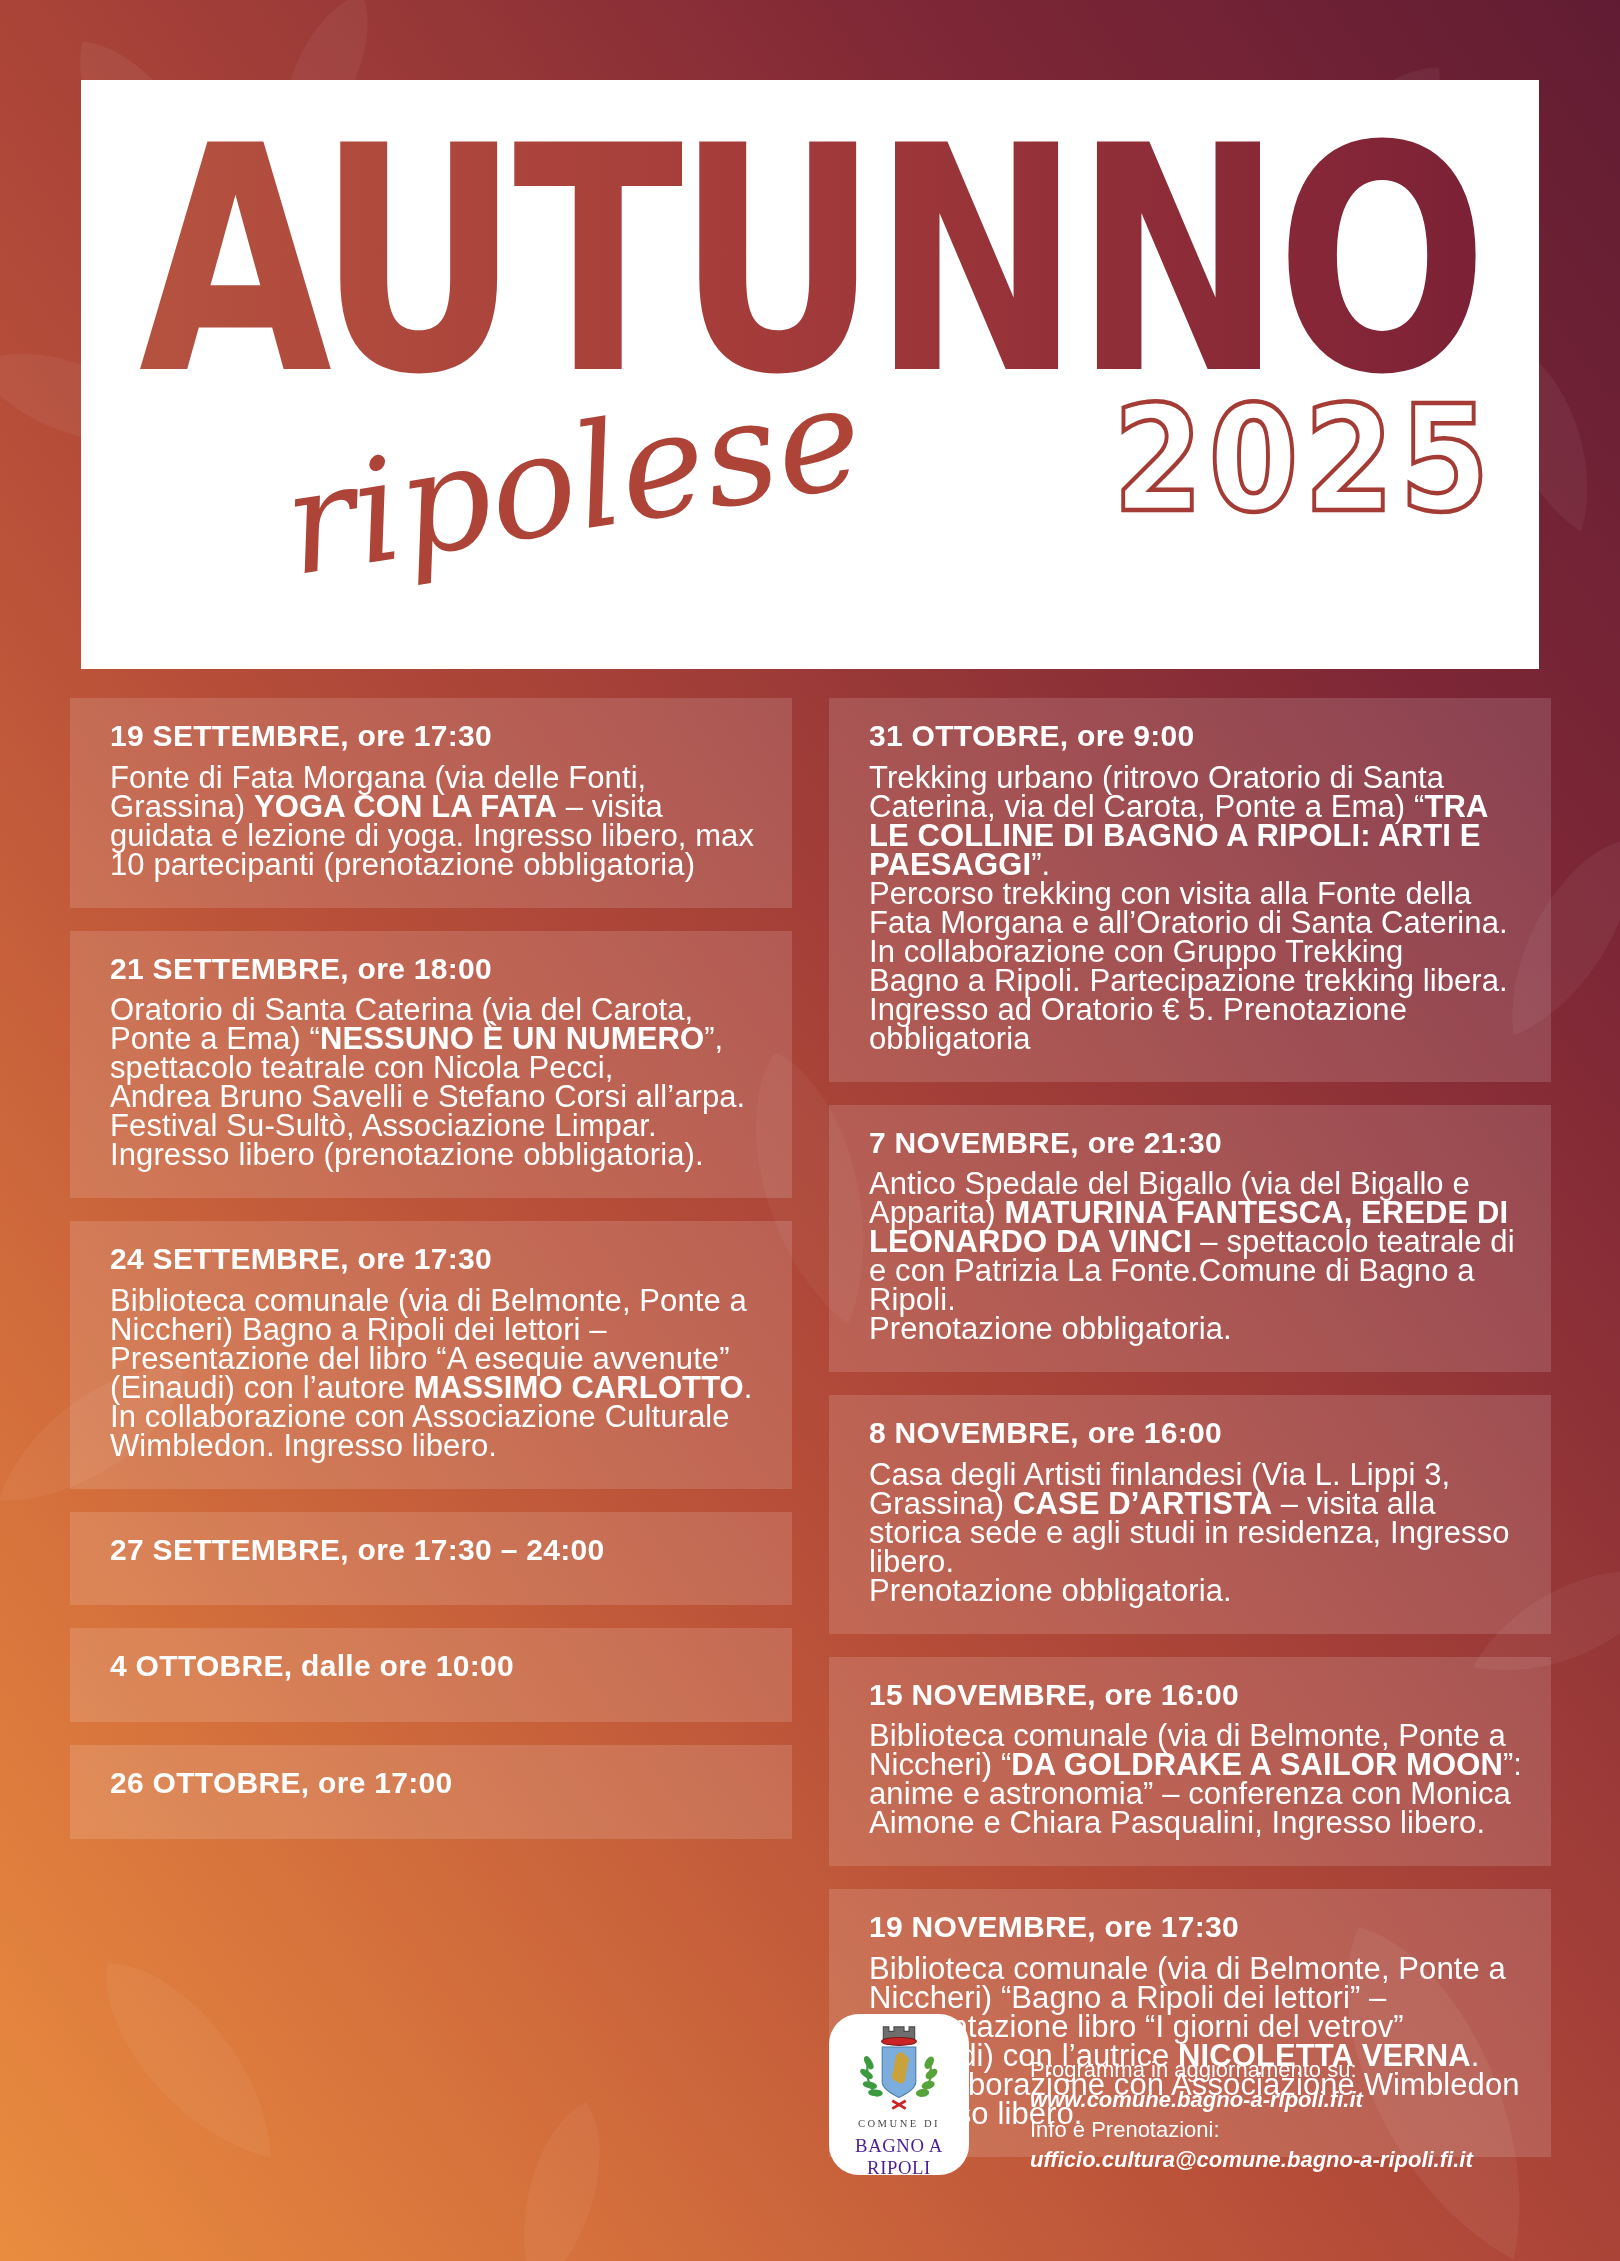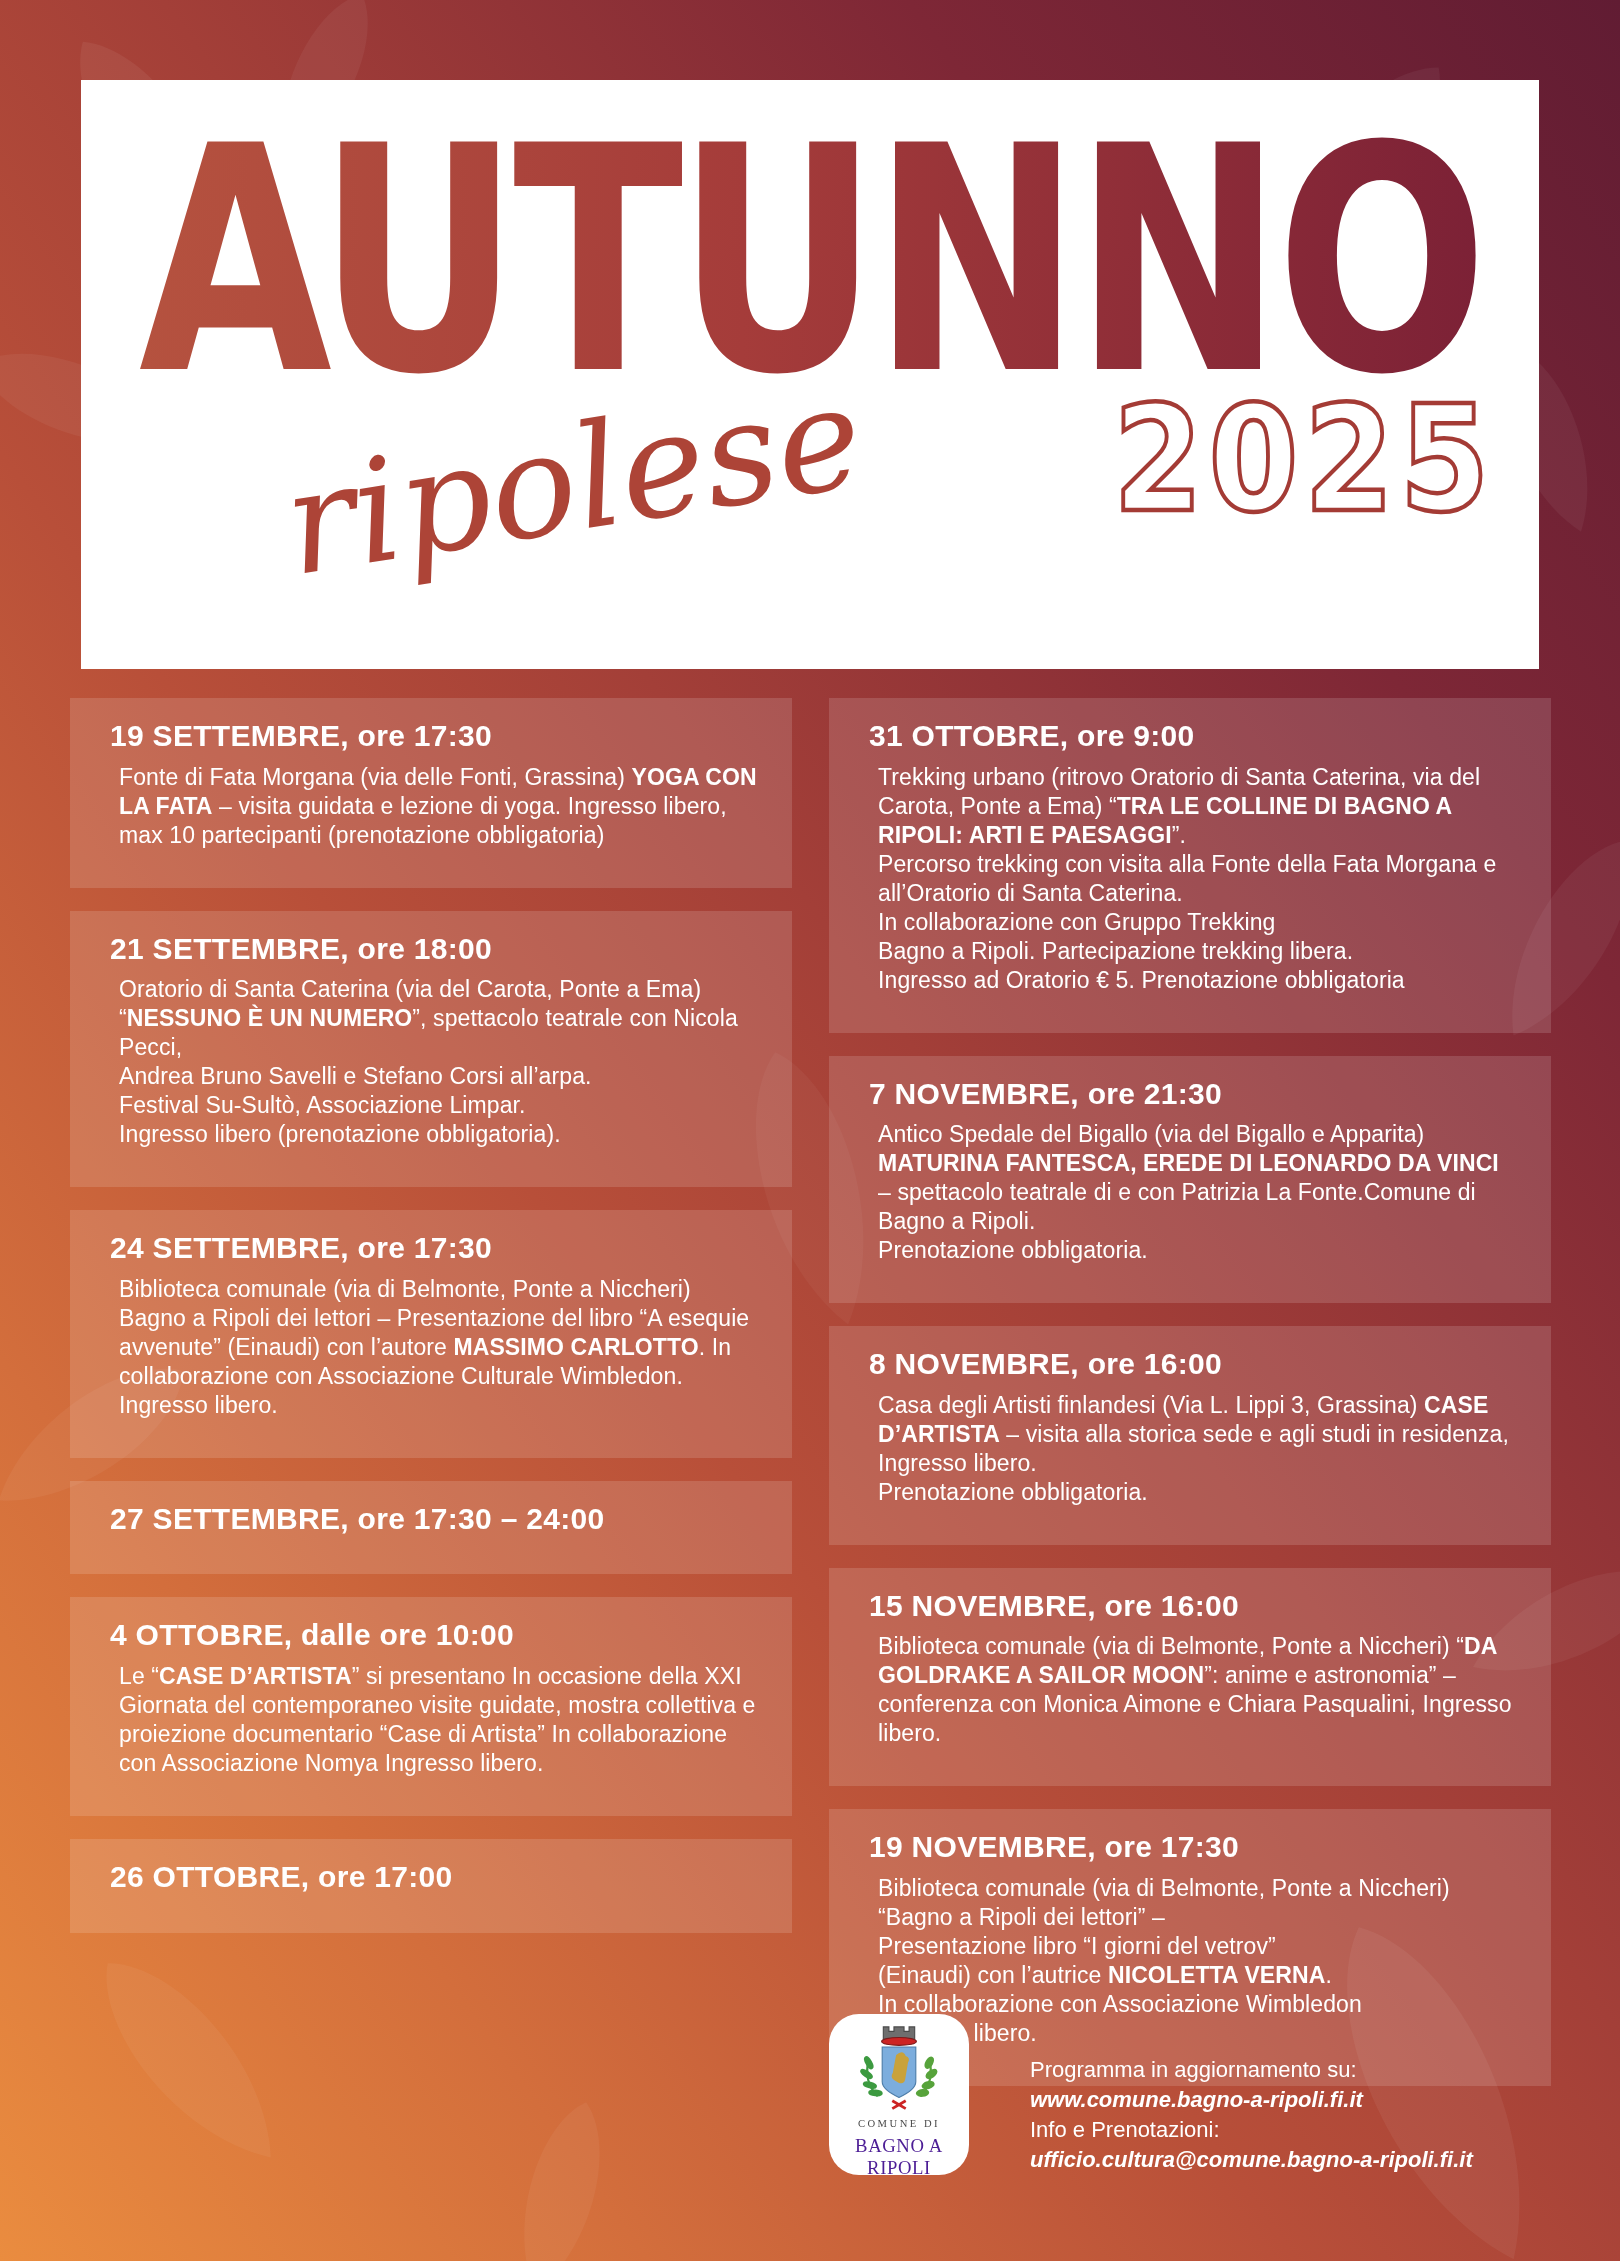--- a/index.html
+++ b/index.html
@@ -47,21 +47,21 @@
     background:rgba(255,255,255,0.14);
     padding:21px 26px 29px 40px;
     margin-bottom:23px;
   }
   .card h3{
     margin:0 0 10px 0;
     font-size:30px;line-height:1.12;font-weight:700;
     color:#ffffff;letter-spacing:0.3px;
   }
   .card p{
-    margin:9px;font-size:23px;line-height:29px;
+    margin:0;font-size:31px;line-height:29px;
     color:#ffffff;white-space:pre-line;letter-spacing:0.1px;
   }
   .card p b{font-weight:700;}
   
   .logo-box{position:absolute;left:829px;top:2014px;width:140px;height:161px;background:#ffffff;text-align:center;border-radius:30px;}
   .logo-box svg{display:block;margin:8.7px auto 0;}
   .logo-caption-small{
     font-family:"Liberation Serif",serif;font-size:10.6px;letter-spacing:2.5px;
     color:#4a4a4a;margin-top:1.2px;
   }
@@ -122,21 +122,20 @@
       <h3>24 SETTEMBRE, ore 17:30</h3>
       <p>Biblioteca comunale (via di Belmonte, Ponte a Niccheri) Bagno a Ripoli dei lettori – Presentazione del libro “A esequie avvenute” (Einaudi) con l’autore <b>MASSIMO CARLOTTO</b>. In collaborazione con Associazione Culturale Wimbledon. Ingresso libero.</p>
     </div>
 
     <div class="card">
       <h3>27 SETTEMBRE, ore 17:30 – 24:00</h3>
     </div>
 
     <div class="card">
       <h3>4 OTTOBRE, dalle ore 10:00</h3>
-      <p>Le “<b>CASE D’ARTISTA</b>” si presentano In occasione della XXI Giornata del contemporaneo visite guidate, mostra collettiva e proiezione documentario “Case di Artista” In collaborazione con Associazione Nomya Ingresso libero.</p>
     </div>
 
     <div class="card">
       <h3>26 OTTOBRE, ore 17:00</h3>
     </div>
   </div>
   <div class="col col-right">
     <div class="card">
       <h3>31 OTTOBRE, ore 9:00</h3>
       <p>Trekking urbano (ritrovo Oratorio di Santa Caterina, via del Carota, Ponte a Ema) “<b>TRA LE COLLINE DI BAGNO A RIPOLI: ARTI E PAESAGGI</b>”.

